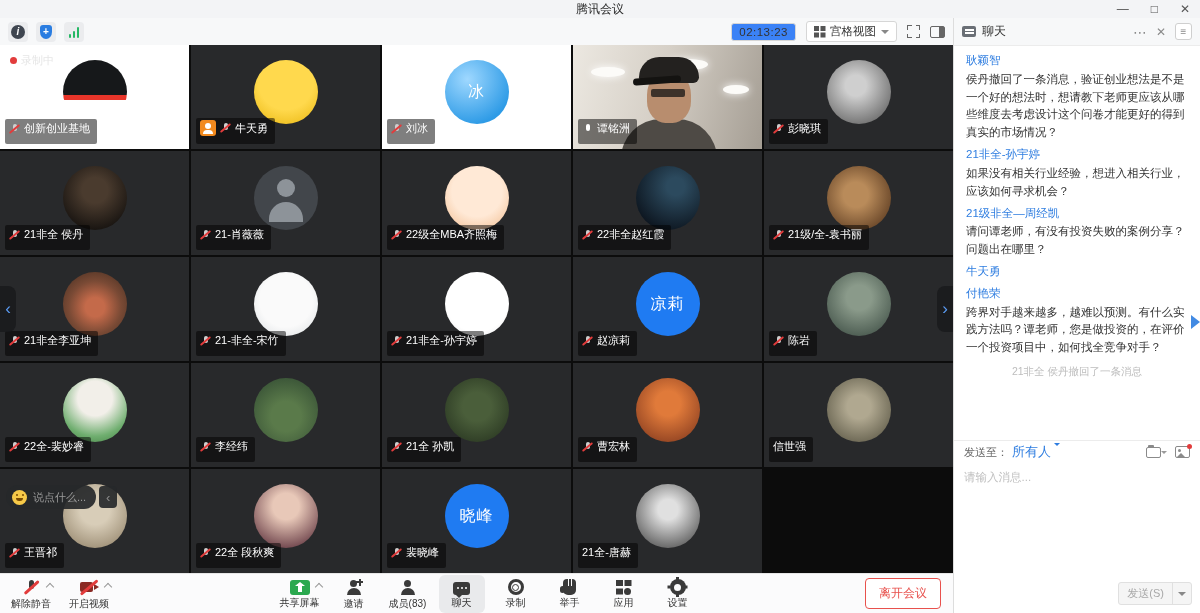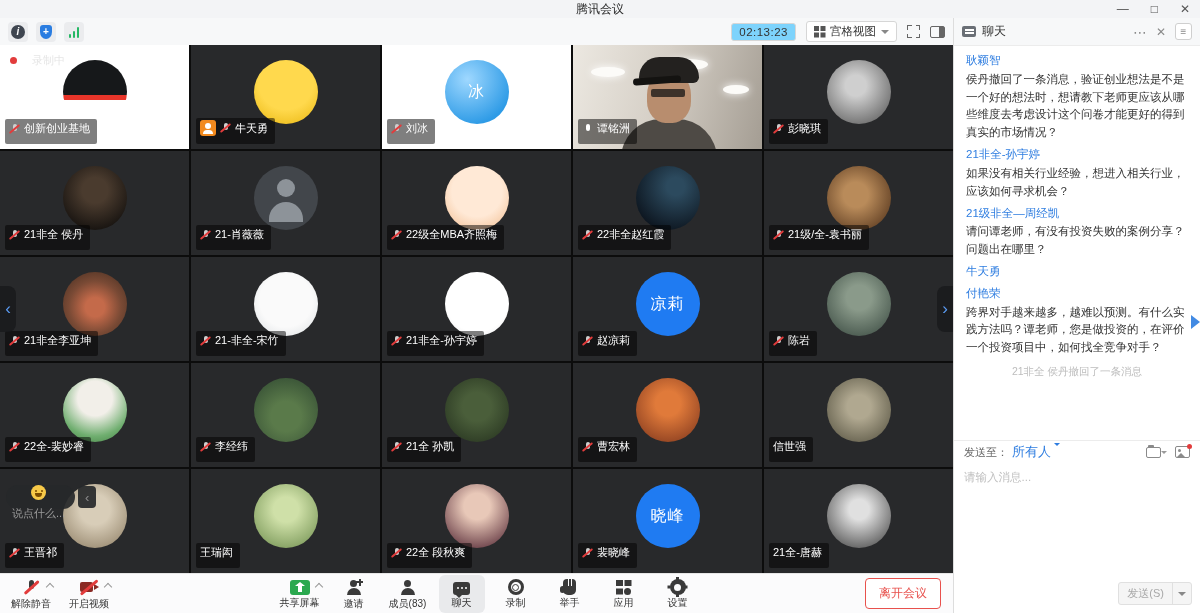--- a/index.html
+++ b/index.html
@@ -19,21 +19,21 @@
   .chipicons{display:flex;gap:8px;align-items:center;}
   .chip{width:20px;height:20px;border-radius:4px;background:#ebecee;display:flex;align-items:center;justify-content:center;cursor:pointer;}
   .info-circ{width:14px;height:14px;border-radius:50%;background:#3f4650;color:#fff;font-size:10px;
              display:flex;align-items:center;justify-content:center;font-weight:bold;font-style:italic;}
   .shield{width:12px;height:14px;background:#2a7de1;border-radius:3px 3px 50% 50%;color:#fff;
           font-size:10px;font-weight:bold;display:flex;align-items:center;justify-content:center;}
   .signal{display:flex;align-items:flex-end;gap:1.5px;height:12px;}
   .signal i{width:2.5px;background:#25b864;display:block;border-radius:1px;}
   .signal i:nth-child(1){height:4px}.signal i:nth-child(2){height:7px}.signal i:nth-child(3){height:11px}
   .subbar-right{margin-left:auto;display:flex;align-items:center;gap:10px;}
-  .timer{border:1px solid #d6d6d6;background:#7dd3fc;border-radius:3px;font-size:11.5px;color:#333;
+  .timer{border:1px solid #d6d6d6;background:#3b82f6;border-radius:3px;font-size:11.5px;color:#333;
          padding:2px 7px;letter-spacing:.5px;}
   .viewbtn{border:1px solid #d6d6d6;background:#fff;border-radius:3px;display:flex;align-items:center;
            gap:5px;padding:2px 7px;font-size:11.5px;color:#333;cursor:pointer;}
   .gridglyph{position:relative;width:11px;height:11px;}
   .gridglyph::before{content:'';position:absolute;left:0;top:0;width:4.5px;height:4.5px;background:#555;
            box-shadow:6.5px 0 0 #555,0 6.5px 0 #555,6.5px 6.5px 0 #555;}
   .caret-down{width:0;height:0;border-left:4px solid transparent;border-right:4px solid transparent;border-top:4px solid #888;}
   .fsicon{position:relative;width:13px;height:13px;border:1px solid #666;box-sizing:border-box;cursor:pointer;}
   .fsicon::before{content:'';position:absolute;left:-2px;right:-2px;top:3.5px;height:4px;background:#f7f8f9;}
   .fsicon::after{content:'';position:absolute;top:-2px;bottom:-2px;left:3.5px;width:4px;background:#f7f8f9;}
@@ -64,31 +64,31 @@
   .scene{position:absolute;inset:0;background:linear-gradient(105deg,#ece8e1 0%,#d6d0c7 45%,#a49d93 100%);}
   .scene .light{position:absolute;background:#fcfbf8;border-radius:50%;box-shadow:0 0 8px #fff;}
   .scene .l1{width:34px;height:10px;left:18px;top:22px;}
   .scene .l2{width:40px;height:11px;left:95px;top:14px;}
   .scene .l3{width:26px;height:9px;left:150px;top:40px;}
   .vp-face{position:absolute;left:74px;top:26px;width:44px;height:52px;border-radius:46% 46% 42% 42%;background:#b88d6e;}
   .vp-cap{position:absolute;left:66px;top:12px;width:60px;height:26px;border-radius:28px 28px 8px 8px;background:#23211f;}
   .vp-brim{position:absolute;left:60px;top:32px;width:48px;height:7px;border-radius:4px;background:#141311;transform:rotate(-4deg);}
   .vp-glass{position:absolute;left:78px;top:44px;width:34px;height:8px;background:rgba(20,20,20,.75);border-radius:2px;}
   .vp-torso{position:absolute;left:48px;top:74px;width:96px;height:40px;border-radius:40px 40px 0 0;background:#4e4a45;}
-  .rec-ind{position:absolute;left:10px;top:8px;display:flex;align-items:center;gap:15px;z-index:4;}
+  .rec-ind{position:absolute;left:10px;top:8px;display:flex;align-items:center;gap:4px;z-index:4;}
   .rec-dot{width:7px;height:7px;border-radius:50%;background:#e23c3c;}
   .rec-ind span{color:#e6e6e6;font-size:11px;}
   .page-arrow{position:absolute;top:50%;transform:translateY(-50%);width:16px;height:46px;
       background:rgba(25,26,28,.88);color:#5b9cf5;display:flex;align-items:center;justify-content:center;
       font-size:17px;z-index:5;cursor:pointer;}
   .pa-left{left:0;border-radius:0 8px 8px 0;}
   .pa-right{right:0;border-radius:8px 0 0 8px;}
   .quickchat{position:absolute;left:6px;top:440px;display:flex;align-items:center;gap:3px;z-index:5;}
   .qc-pill{height:24px;background:rgba(38,40,42,.92);border-radius:13px;display:flex;align-items:center;
-      gap:6px;padding:0 10px 0 6px;cursor:text;flex-direction:column;}
+      gap:6px;padding:0 10px 0 6px;cursor:text;}
   .qc-face{width:15px;height:15px;border-radius:50%;background:#f7c948;position:relative;flex:none;}
   .qc-face::before{content:'';position:absolute;left:3.5px;top:4.5px;width:2px;height:2px;border-radius:50%;
       background:#7a4b00;box-shadow:6px 0 0 #7a4b00;}
   .qc-face::after{content:'';position:absolute;left:4px;top:8px;width:7px;height:3.5px;border-radius:0 0 7px 7px;background:#7a4b00;}
   .qc-text{color:#9a9a9a;font-size:11px;}
   .qc-collapse{width:18px;height:22px;background:rgba(38,40,42,.92);border-radius:4px;color:#8a8a8a;
       display:flex;align-items:center;justify-content:center;font-size:13px;cursor:pointer;}
 
   
   .bottombar{position:absolute;left:0;top:573px;width:953px;height:40px;background:#fbfbfc;border-top:1px solid #e6e6e6;
@@ -395,27 +395,20 @@
   </div>
 
   <div class="cell">
     <div class="avatar" style="background:radial-gradient(circle at 50% 40%,#d8cdb8 30%,#8a7a60 100%)"></div>
     <div class="tag">
       <span class="mic" data-mic="muted"></span>
       <span class="pname">王晋祁</span>
     </div>
   </div>
   <div class="cell">
-    <div class="avatar" style="background:radial-gradient(circle at 50% 40%,#cfe0a8 25%,#6a8a4a 100%)"></div>
-    <div class="tag">
-
-      <span class="pname">王瑞闳</span>
-    </div>
-  </div>
-  <div class="cell">
     <div class="avatar" style="background:radial-gradient(circle at 50% 35%,#e8c8b8 25%,#5a2e3a 92%)"></div>
     <div class="tag">
       <span class="mic" data-mic="muted"></span>
       <span class="pname">22全 段秋爽</span>
     </div>
   </div>
   <div class="cell">
     <div class="avatar" style="background:#1f7bf2">
         <span class="av-text">晓峰</span>
       </div>

